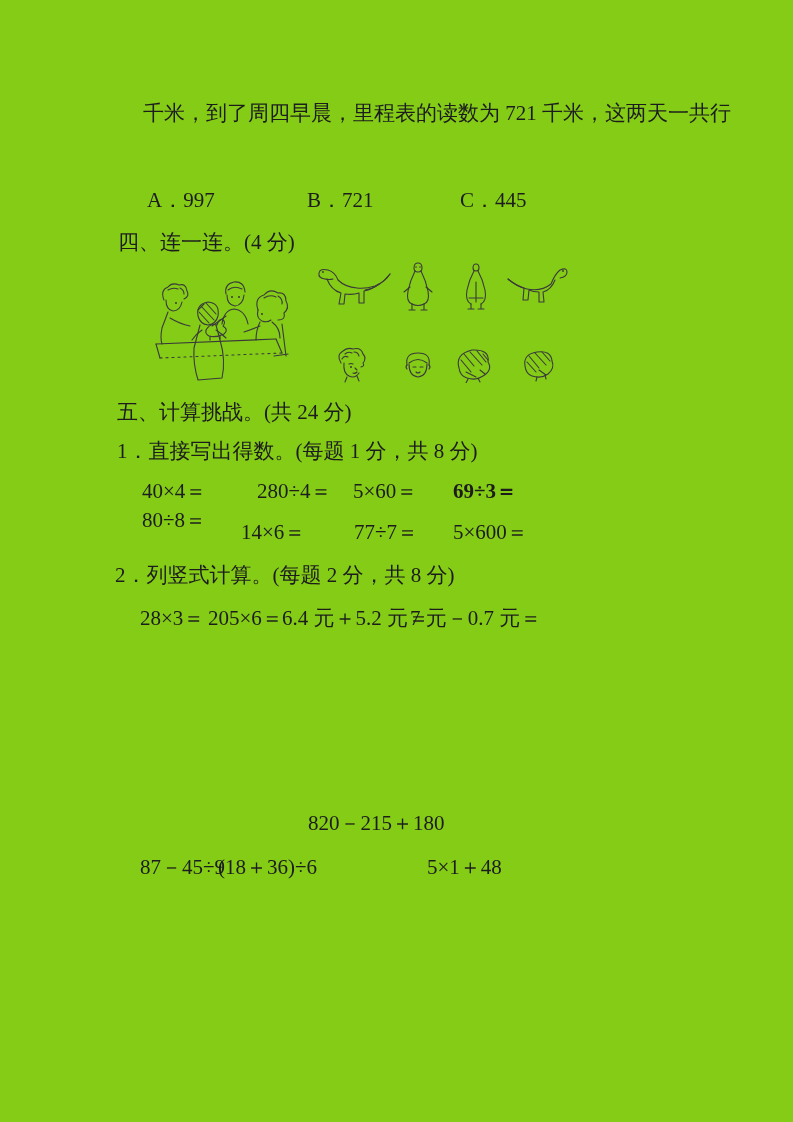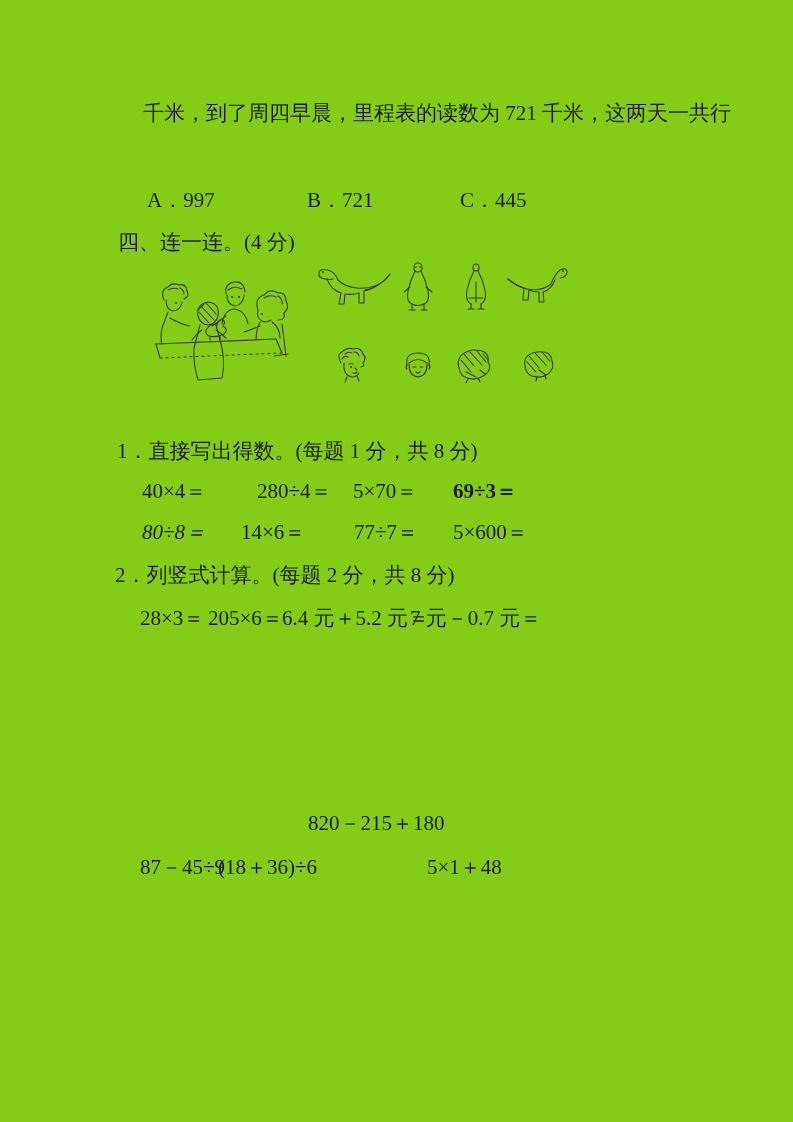--- a/index.html
+++ b/index.html
@@ -131,29 +131,30 @@
     <path d="M12,8 L22,20 M18,6 L30,19 M25,5 L34,16 M9,14 L19,26 M14,26 L24,31 M28,24 L33,28 M31,8 L36,14"></path>
     <path d="M16,33 L14,37 M26,32 L28,36"></path>
   </svg>
 
   <svg class="sketch" style="left:519px; top:348px;" width="38" height="34" viewBox="0 0 38 34" aria-label="child-head-back-side-view">
     <path d="M6,18 Q4,6 18,4 Q32,2 33,13 Q36,20 29,26 Q22,31 13,28 Q7,26 6,18"></path>
     <path d="M10,8 L20,20 M16,5 L27,17 M23,4 L31,13 M8,14 L17,24 M20,22 L27,27"></path>
     <path d="M18,29 L17,33 M26,27 L27,31"></path>
   </svg>
 
+  <div class="txt" style="left:117px; top:399px;">五、计算挑战。(共 24 分)</div>
 
   <div class="txt" style="left:117px; top:438px;">1．直接写出得数。(每题 1 分，共 8 分)</div>
 
   <div class="txt" style="left:142px; top:478px;">40×4＝</div>
   <div class="txt" style="left:257px; top:478px;">280÷4＝</div>
-  <div class="txt" style="left:353px; top:478px;">5×70＝</div>
+  <div class="txt" style="left:353px; top:478px;">5×60＝</div>
   <div class="txt" style="left:453px; top:478px;font-weight:bold;">69÷3＝</div>
 
-  <div class="txt" style="left:142px; top:519px;font-style:italic;">80÷8＝</div>
+  <div class="txt" style="left:142px; top:507px;">80÷8＝</div>
   <div class="txt" style="left:241px; top:519px;">14×6＝</div>
   <div class="txt" style="left:354px; top:519px;">77÷7＝</div>
   <div class="txt" style="left:453px; top:519px;">5×600＝</div>
 
   <div class="txt" style="left:115px; top:562px;">2．列竖式计算。(每题 2 分，共 8 分)</div>
   <div class="txt" style="left:140px; top:605px;">28×3＝</div>
   <div class="txt" style="left:208px; top:605px;">205×6＝</div>
   <div class="txt" style="left:282px; top:605px;">6.4 元＋5.2 元＝</div>
   <div class="txt" style="left:410px; top:605px;">7 元－0.7 元＝</div>
 

